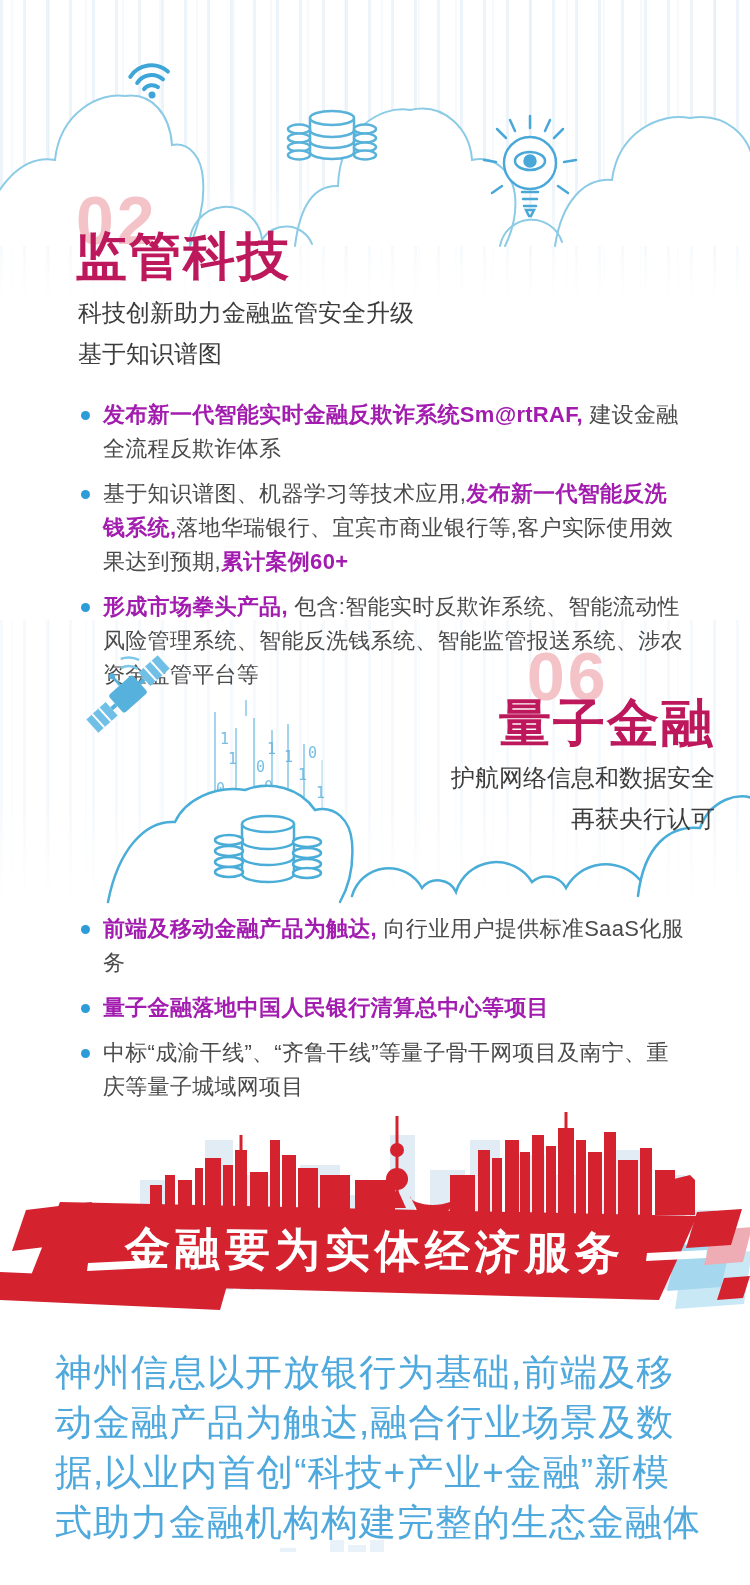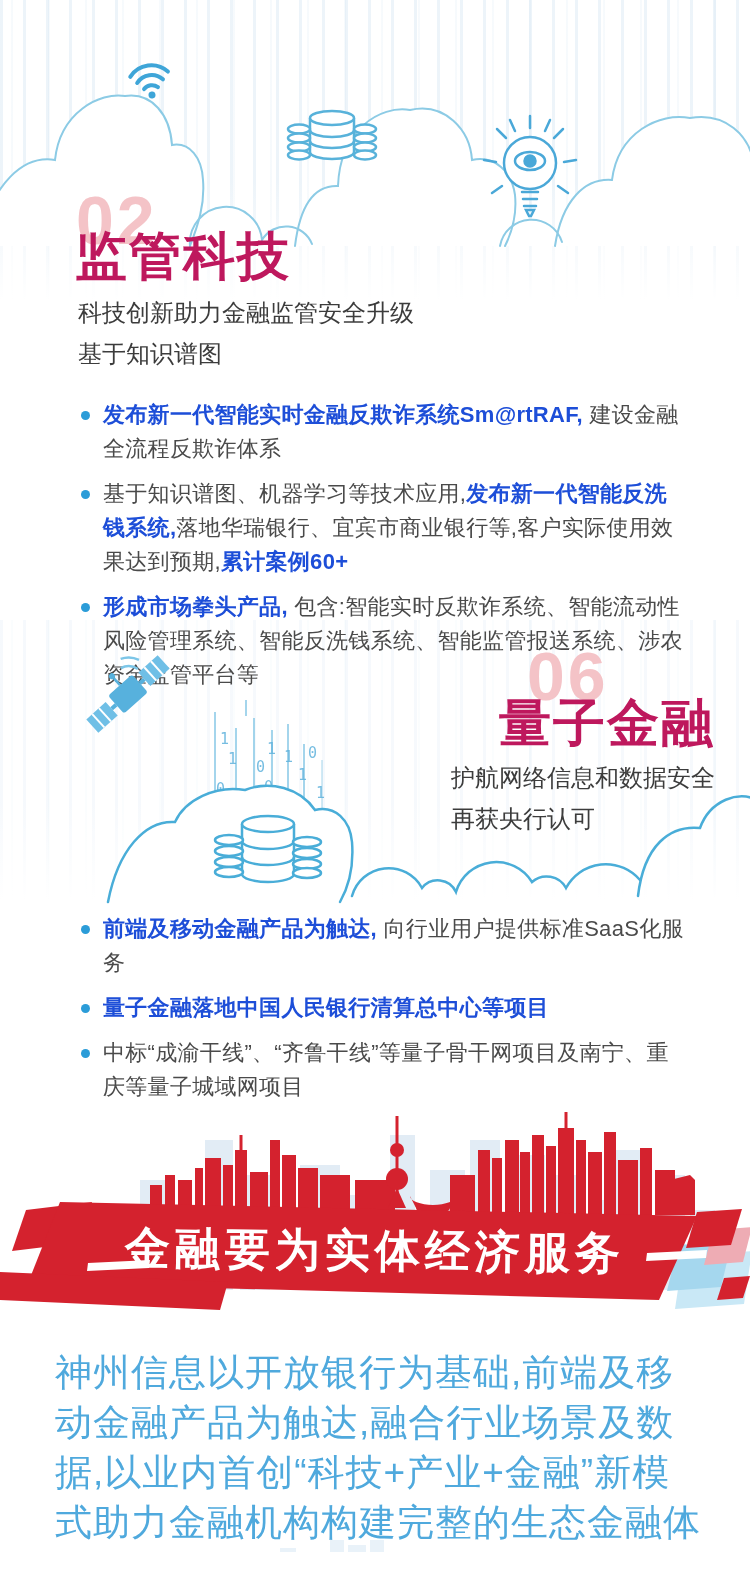--- a/index.html
+++ b/index.html
@@ -22,28 +22,28 @@
   svg{position:absolute;left:0;top:0;}
 
   .num{position:absolute;font-size:68px;line-height:1;font-weight:800;color:#f4c3c7;letter-spacing:3px;}
   .num2{left:76px;top:186px;}
   .num3{left:527px;top:642px;}
   .sec-title{position:absolute;font-size:52px;line-height:1;font-weight:800;color:#be185d;letter-spacing:2px;}
   .title2{left:75px;top:230px;}
   .title3{right:35px;top:697px;text-align:left;}
   .sec-sub{position:absolute;font-size:24px;line-height:41px;color:#3c3c3c;}
   .sub2{left:78px;top:292px;}
-  .sub3{right:35px;top:757px;}
+  .sub3{right:35px;top:757px;text-align:right;}
 
   .bullets{list-style:none;margin:0;padding:0;position:absolute;left:80px;width:606px;}
   .bullets.b2{top:398px;}
   .bullets.b3{top:912px;}
   .bullets li{position:relative;padding-left:23px;font-size:22px;line-height:34px;color:#4a4a4a;margin-bottom:11px;letter-spacing:.3px;}
   .bullets li::before{content:"";position:absolute;left:1px;top:13px;width:9px;height:9px;border-radius:50%;background:#2b9cd8;}
-  .bullets .b{font-weight:bold;color:#1d4ed8;}
+  .bullets .b{font-weight:bold;color:#a21caf;}
 
   .banner-text{position:absolute;top:1221px;left:0;right:0;text-align:center;
     font-size:45px;font-weight:800;color:#ffffff;letter-spacing:5px;transform:rotate(0.6deg);}
 
   .footer-para{position:absolute;left:55px;top:1348px;width:650px;
     font-size:37px;line-height:50px;color:#4fa9dd;letter-spacing:1px;}
 </style>
 </head>
 <body>
 

